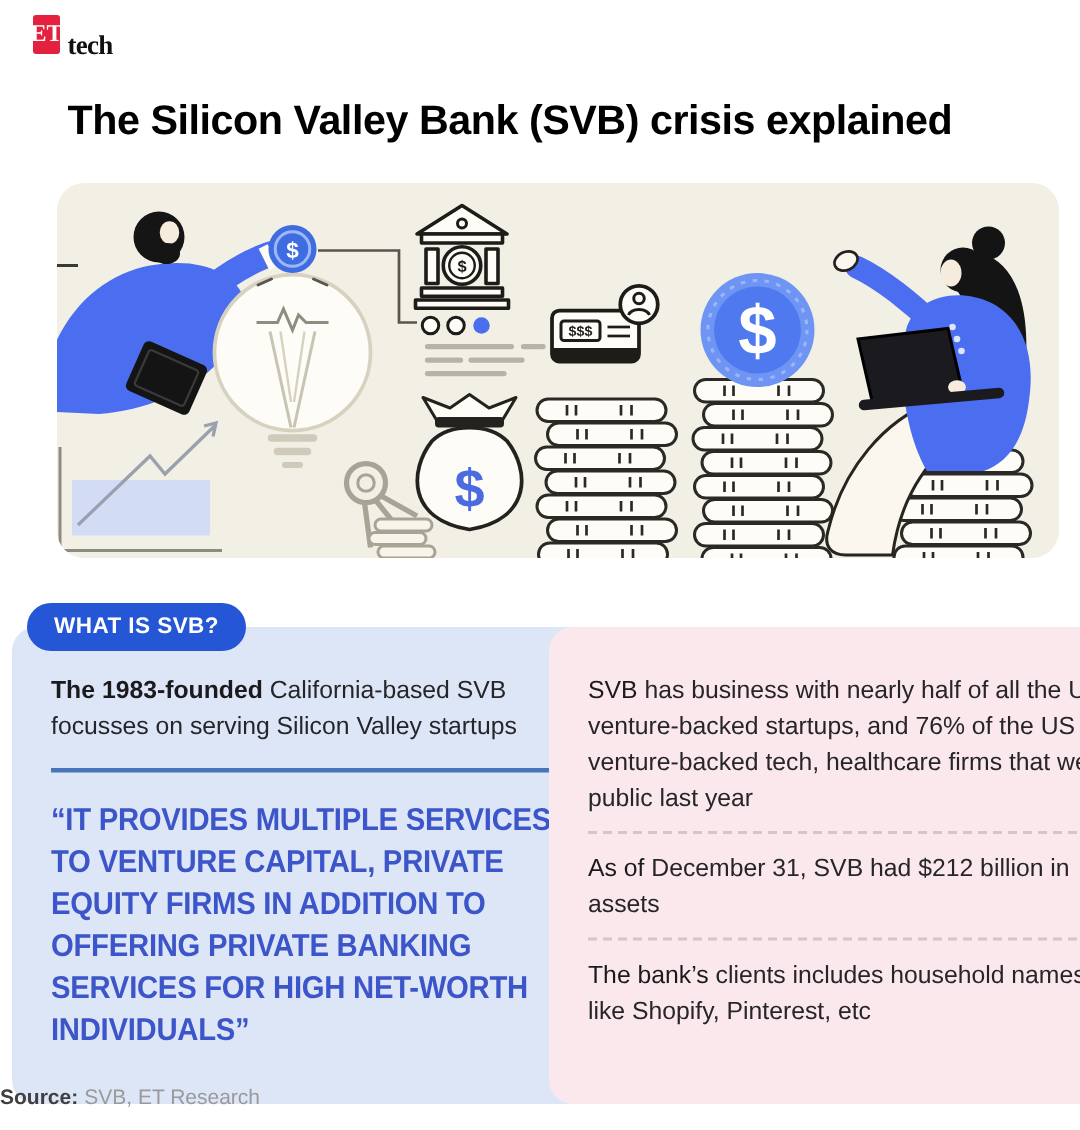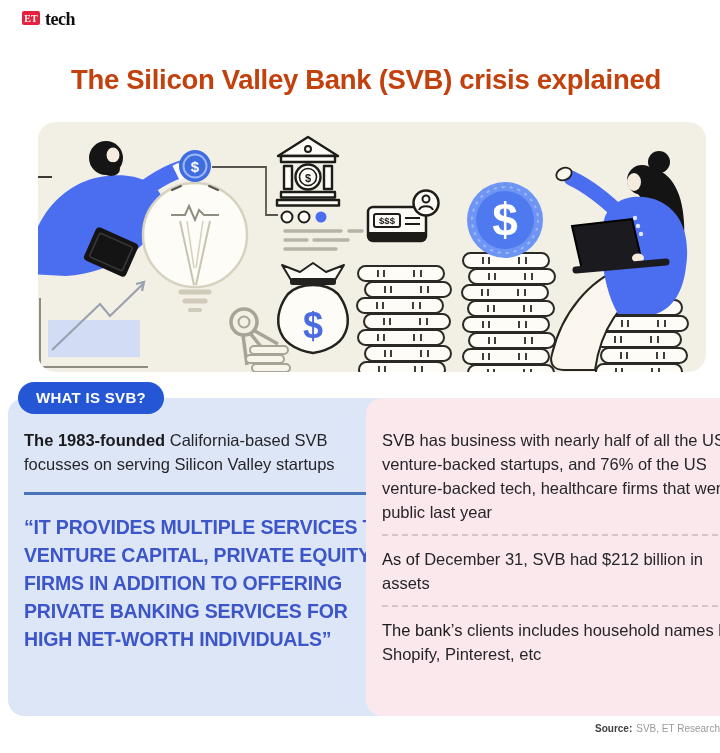--- a/index.html
+++ b/index.html
@@ -2,56 +2,56 @@
 <html><head>
 <meta charset="utf-8">
 <style>
   * { margin:0; padding:0; box-sizing:border-box; }
   html,body { background:#ffffff; }
   body { font-family:"Liberation Sans", sans-serif; }
   .page { position:relative; width:720px; height:753px; background:#ffffff; overflow:hidden; }
 
   
   .logo { position:absolute; left:22px; top:10px; display:flex; align-items:flex-end; gap:5px; }
-  .logo-box { width:18px; height:14px; margin-bottom:3px; background:#e4223f; border-radius:2px;
-              color:#fff; font-family:"Liberation Serif", serif; font-weight:700; font-size:10px;
+  .logo-box { width:18px; height:26px; margin-bottom:3px; background:#e4223f; border-radius:2px;
+              color:#fff; font-family:"Liberation Serif", serif; font-weight:700; font-size:16px;
               display:flex; align-items:center; justify-content:center; }
   .logo-name { font-family:"Liberation Serif", serif; font-weight:700; font-size:18px; color:#101010; line-height:1; letter-spacing:-0.5px; }
 
   
   .title { position:absolute; left:45px; top:64px; width:640px;
-           font-size:27.5px; font-weight:800; color:#c2410c; letter-spacing:-0.3px;margin-left:26px; }
+           font-size:27.5px; font-weight:800; color:#000000; letter-spacing:-0.3px; }
 
   
   .illustration { position:absolute; left:38px; top:122px; width:668px; height:250px;
                   background:#f2efe4; border-radius:18px; overflow:hidden; }
 
   
-  .panel { position:absolute; top:398px; width:402px; height:318px; border-radius:16px; }
+  .panel { position:absolute; top:418px; width:402px; height:318px; border-radius:16px; }
   .panel-what { left:8px;  background:#dde6f7; }
   .panel-how  { left:366px; background:#fbe8ec; }
   .badge { position:absolute; top:-16px; left:10px; padding:7px 18px 8px; border-radius:20px;
            color:#ffffff; font-weight:700; font-size:15px; letter-spacing:0.3px; white-space:nowrap; }
   .badge-blue { background:#2456d6; }
   .badge-pink { background:#ee3a5c; }
-  .panel-body { padding:30px 20px 0 16px; }
+  .panel-body { padding:30px 20px 0 26px; }
 
   .intro { font-size:16.5px; line-height:24px; color:#26262a; }
   .intro b { font-weight:700; color:#1b1b1e; }
   .blue-rule { border:none; border-top:3px solid #4a74b8; margin-top:16px; }
   .quote { margin-top:18px; color:#3c55c8; font-size:21px; line-height:28px; font-weight:600;
            letter-spacing:-0.2px; transform:scaleX(0.93); transform-origin:left top; width:108%; }
   .quote b { font-weight:800; }
 
   .fact { font-size:16.5px; line-height:24px; color:#26262a; }
   .fact b { font-weight:400; color:#1b1b1e; }
   .dash-rule { border:none; border-top:2px dashed #d9c2c8; margin:10px 0 11px; }
 
   
-  .source { position:absolute; top:723px; left:0; width:720px; text-align:right; font-size:10px; color:#9a9a9a; }
+  .source { position:absolute; top:723px; left:0; width:720px; text-align:left; font-size:14px; color:#9a9a9a; }
   .source b { color:#3f3f3f; font-weight:700; margin-right:4px; }
 
   svg text { font-family:"Liberation Sans", sans-serif; }
 </style>
 </head>
 <body>
 
 <div class="page">
 
   <div class="logo">

